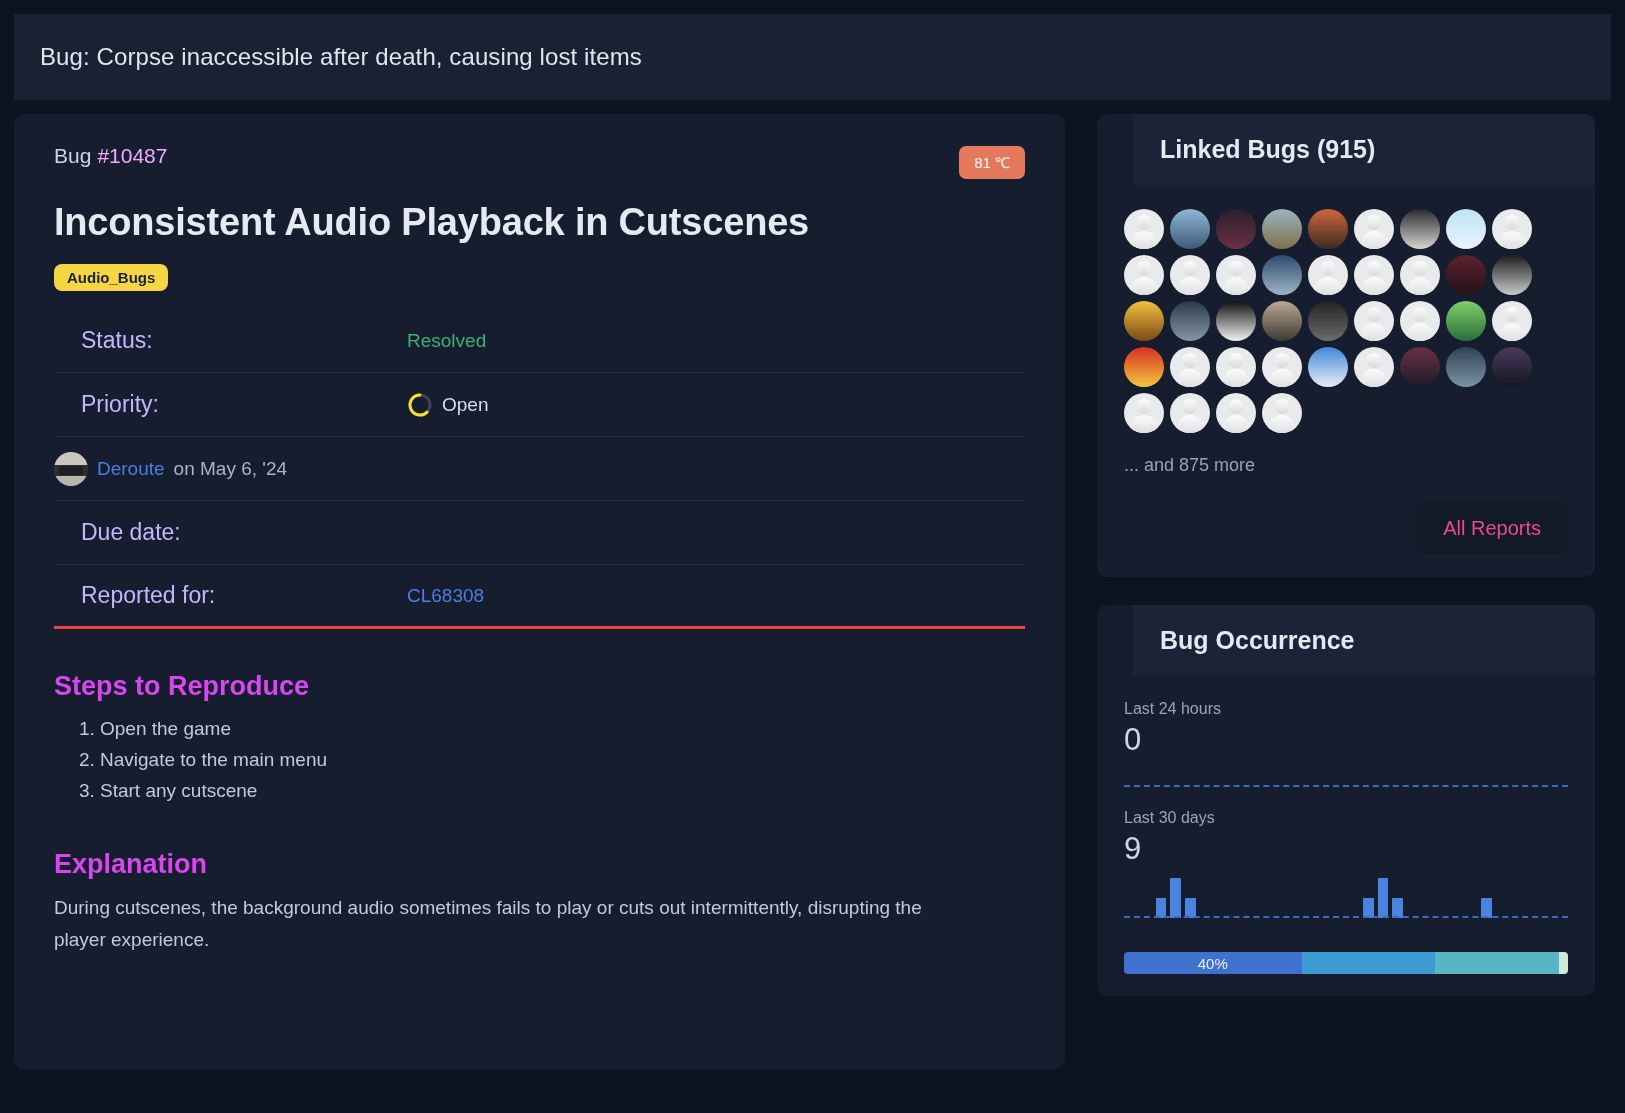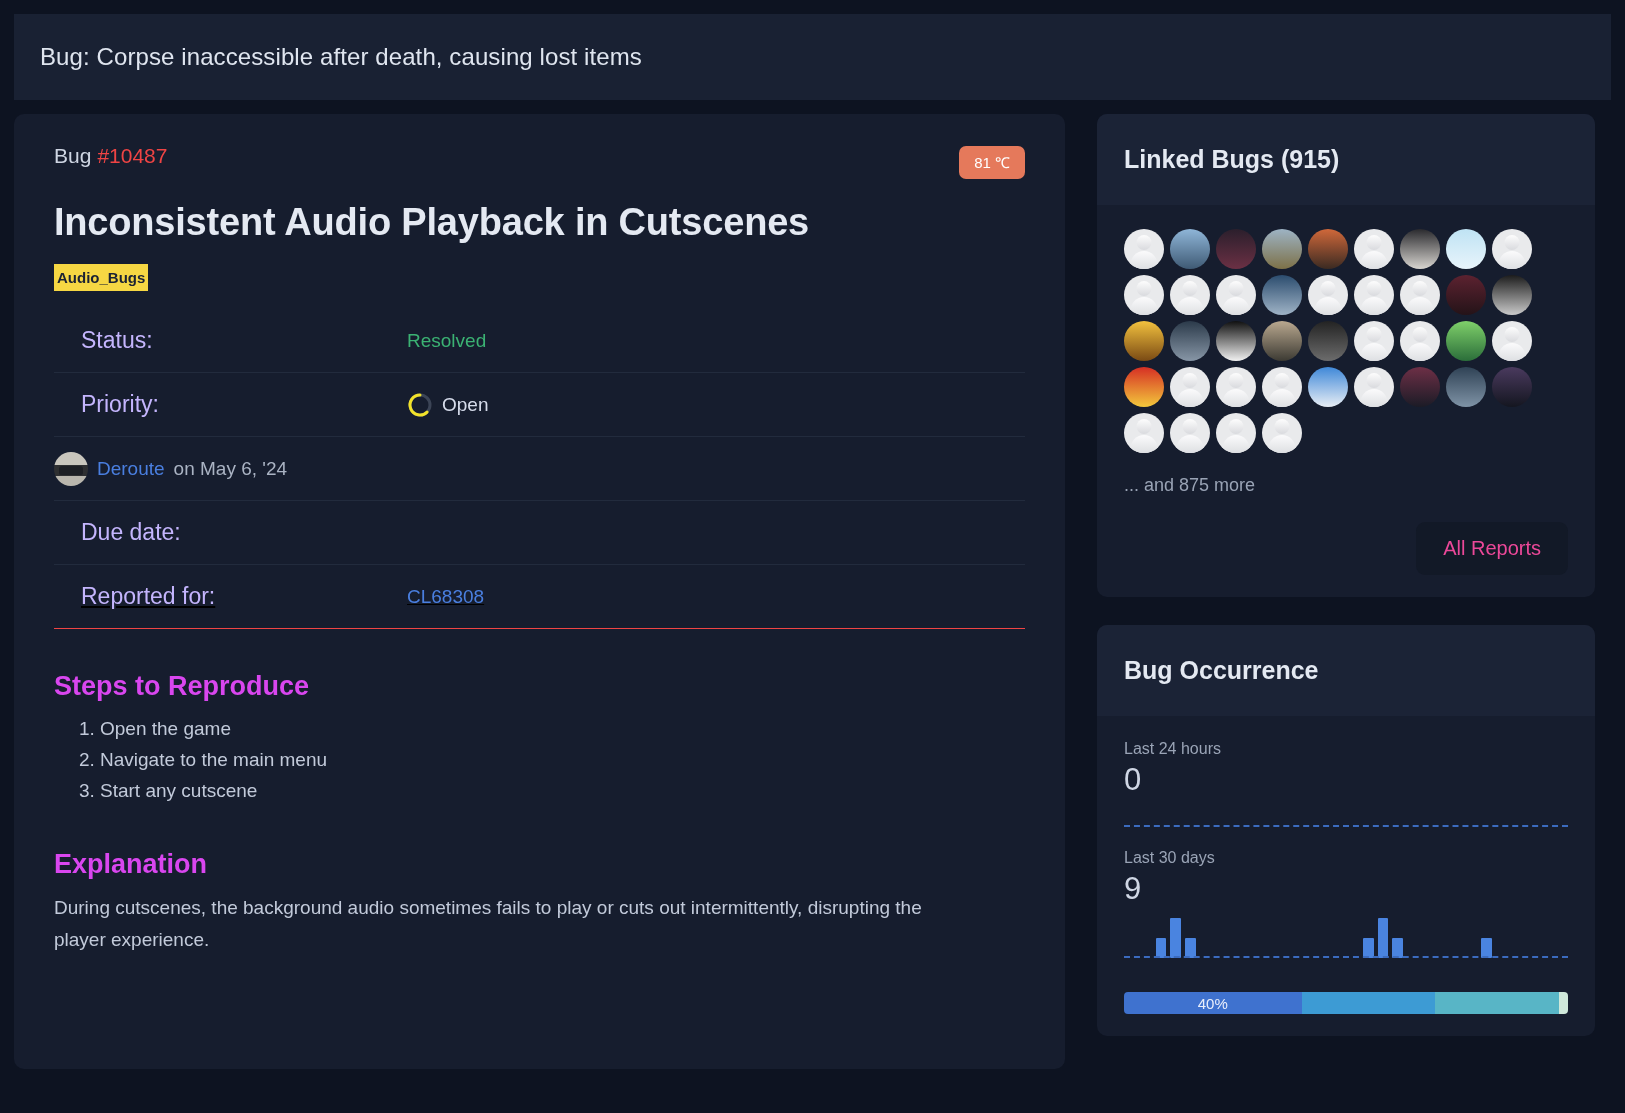--- a/index.html
+++ b/index.html
@@ -55,21 +55,21 @@
   
   .bug-line {
     display: flex; align-items: flex-start;
     justify-content: space-between;
   }
   .bug-id-wrap {
     font-size: 21px;
     color: #c9d2e0;
   }
   .bug-id-label { color: #ced5e2; }
-  .bug-id-num { color: #ef4444; margin-left: 6px; }
+  .bug-id-num { color: #f0abfc; margin-left: 6px; }
   .temp-badge {
     background: #e5795b;
     color: #ffffff;
     font-size: 15px;
     border-radius: 7px;
     padding: 9px 15px;
     line-height: 1;
     margin-top: 2px;
   }
   .bug-title {
@@ -79,33 +79,33 @@
     margin: 22px 0 0 0;
     letter-spacing: -.2px;
   }
   .tag-row { margin-top: 20px; }
   .tag {
     display: inline-block;
     background: #f6d743;
     color: #1b2233;
     font-size: 15px;
     font-weight: 700;
-    border-radius: 0;
-    padding: 5px 3px;
+    border-radius: 8px;
+    padding: 5px 13px;
     line-height: 1.15;
   }
   
   .meta { margin-top: 18px; }
   .meta-row {
     display: flex;
     align-items: center;
     min-height: 64px;
     border-bottom: 1px solid #222b3d;
   }
-  .meta-row:last-child { border-bottom: 1px solid #ef4444; text-decoration: underline; }
+  .meta-row:last-child { border-bottom: 3px solid #ef4444; }
   .meta-key {
     width: 353px;
     flex: none;
     color: #c4b5fd;
     font-size: 23px;
     padding-left: 27px;
   }
   .meta-val {
     color: #d6dceb;
     font-size: 19px;
@@ -156,21 +156,22 @@
     margin: 0;
   }
   
   .panel {
     background: #161d2e;
     border-radius: 10px;
     overflow: hidden;
   }
   .panel-head {
     background: #1b2336;
-    padding: 31px 27px;
+    padding: 21px 27px;
+    margin-left: 36px;
   }
   .panel-head h2 {
     margin: 0;
     color: #e4e9f2;
     font-size: 25px;
     font-weight: 700;
   }
   .panel-body { padding: 24px 27px 22px 27px; }
   .avatar-grid {
     display: grid;

